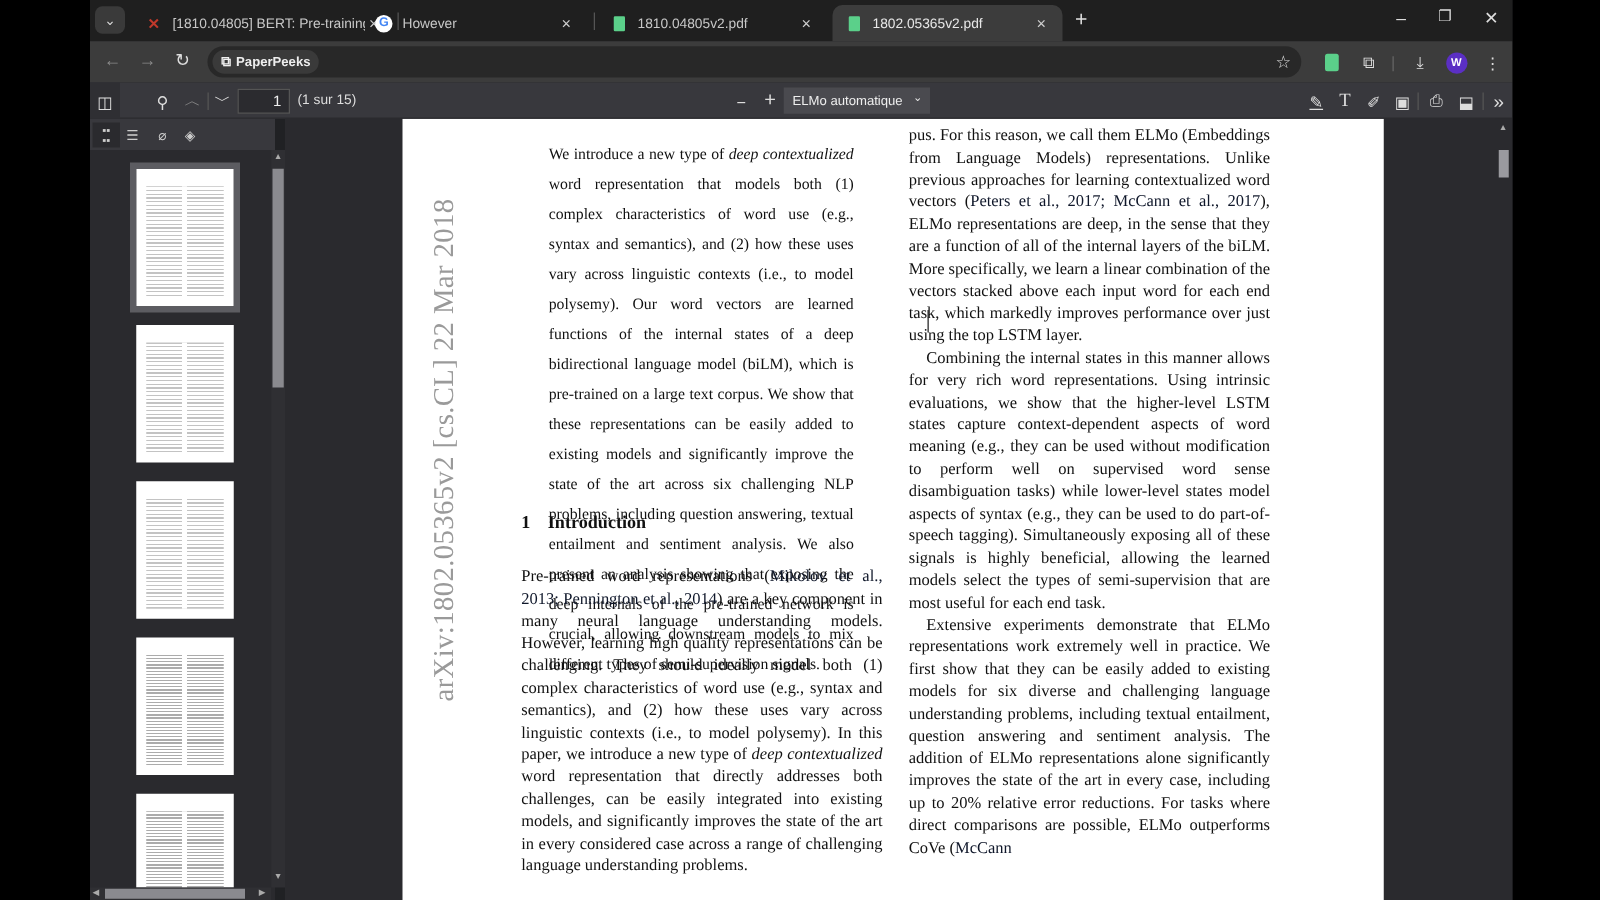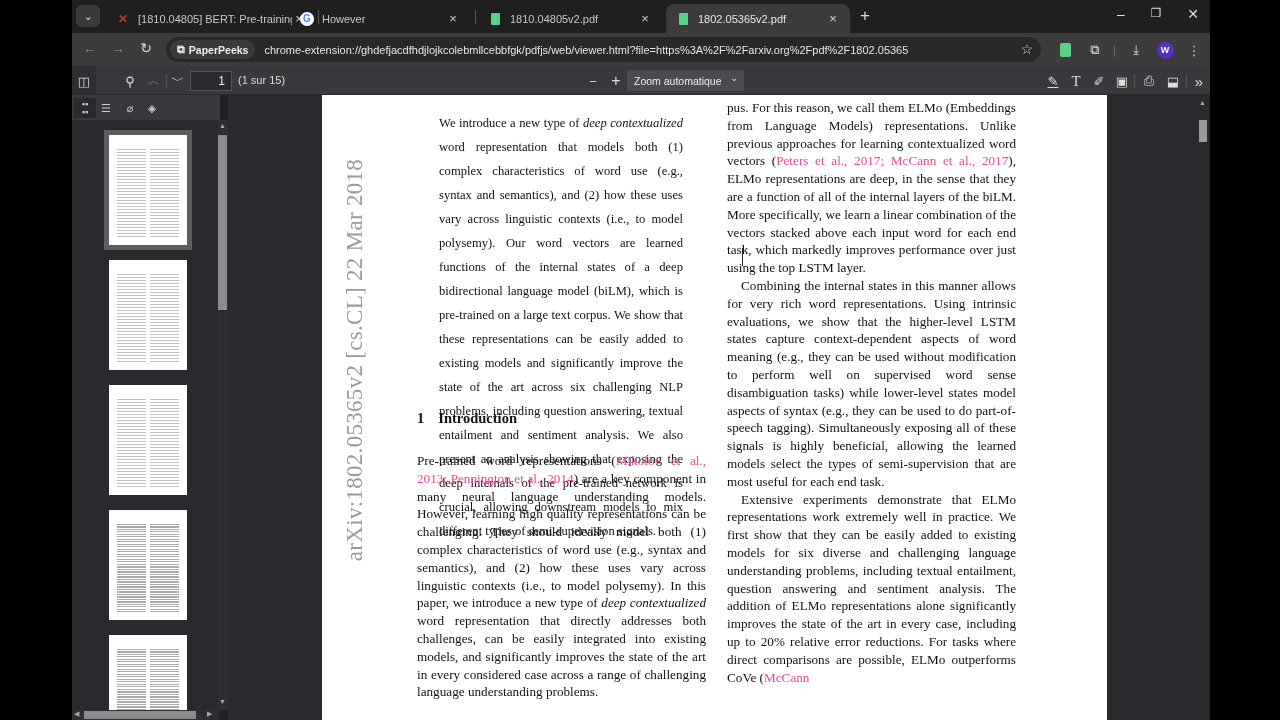--- a/index.html
+++ b/index.html
@@ -74,21 +74,21 @@
   .margin-arxiv { position: absolute; left: 13px; top: 35px; width: 40px; height: 460px; }
   .margin-arxiv span { position: absolute; left: 50%; top: 50%; transform: translate(-50%, -50%) rotate(-90deg); white-space: nowrap; color: #9a9a9a; font-family: "Liberation Serif", serif; font-size: 23px; letter-spacing: 0.3px; }
   .col { position: absolute; font-family: "Liberation Serif", serif; color: #111; font-size: 13.2px; line-height: 17.8px; text-align: justify; }
   .col p { margin: 0; }
   .col .indent { text-indent: 14px; }
   .abstract { left: 117px; top: 16px; width: 244px; font-size: 12.6px; line-height: 24px; }
   .left-body { left: 95px; top: 357px; width: 289px; }
   .right-body { left: 405px; top: 4px; width: 289px; }
   .sec-title { position: absolute; left: 95px; top: 315px; font-family: "Liberation Serif", serif; font-weight: bold; font-size: 14.5px; color: #111; }
   .sec-title .num { margin-right: 14px; }
-  .cite { color: #ec4899; }
+  .cite { color: #0f172a; }
   em { font-style: italic; }
 
   .main-scroll { position: absolute; left: 1124px; top: 95px; width: 14px; height: 625px; background: #2a2a2e; }
   .main-scroll .bar { position: absolute; left: 3px; top: 25px; width: 8px; height: 22px; background: #9a9a9f; }
   .main-scroll .arr { position: absolute; left: 3px; top: 4px; font-size: 7px; color: #aaa; }
 
   .cursor { position: absolute; left: 670px; top: 248px; width: 2px; height: 18px; border-left: 1px solid #222; }
 </style>
 </head>
 <body>
@@ -140,21 +140,20 @@
   <div class="toolbar">
     <div class="navbtn" style="left:8px;"><span>←</span></div>
     <div class="navbtn" style="left:36px;"><span>→</span></div>
     <div class="navbtn reload" style="left:64px;"><span>↻</span></div>
 
     <div class="omnibox">
       <div class="chip">
         <span class="ico">⧉</span>
         <span>PaperPeeks</span>
       </div>
-      <span class="url">chrome-extension://ghdefjacdfhdjlojkcolebmllcebbfgk/pdfjs/web/viewer.html?file=https%3A%2F%2Farxiv.org%2Fpdf%2F1802.05365</span>
       <span class="star">☆</span>
     </div>
 
     <div class="tb-icon" style="left:984px;">
         <span class="ext-green"></span>
       </div>
     <div class="tb-icon" style="left:1014px;">⧉</div>
     <div class="vsep" style="left:1042px;"></div>
     <div class="tb-icon" style="left:1055px;">⤓</div>
     <div class="tb-icon" style="left:1084px;">
@@ -176,21 +175,21 @@
     <div class="pdf-vsep" style="left:94px;"></div>
     <div class="pdfbtn" style="left:97px;">
         <span>﹀</span>
       </div>
     <div class="pagenum">1</div>
     <div class="pagecount">(1 sur 15)</div>
 
     <div class="pdfbtn" style="left:512px;">−</div>
     <div class="pdfbtn" style="left:535px;font-size:16px;">+</div>
     <div class="zoomsel">
-      <span>Zoom automatique</span>
+      <span>ELMo automatique</span>
       <span class="chev">⌄</span>
     </div>
 
     <div class="pdfbtn" style="left:972px;">
         <span style="text-decoration:underline;">✎</span>
       </div>
     <div class="pdfbtn" style="left:995px;font-family:'Liberation Serif',serif;font-size:15px;">
         <span>T</span>
       </div>
     <div class="pdfbtn" style="left:1018px;">

